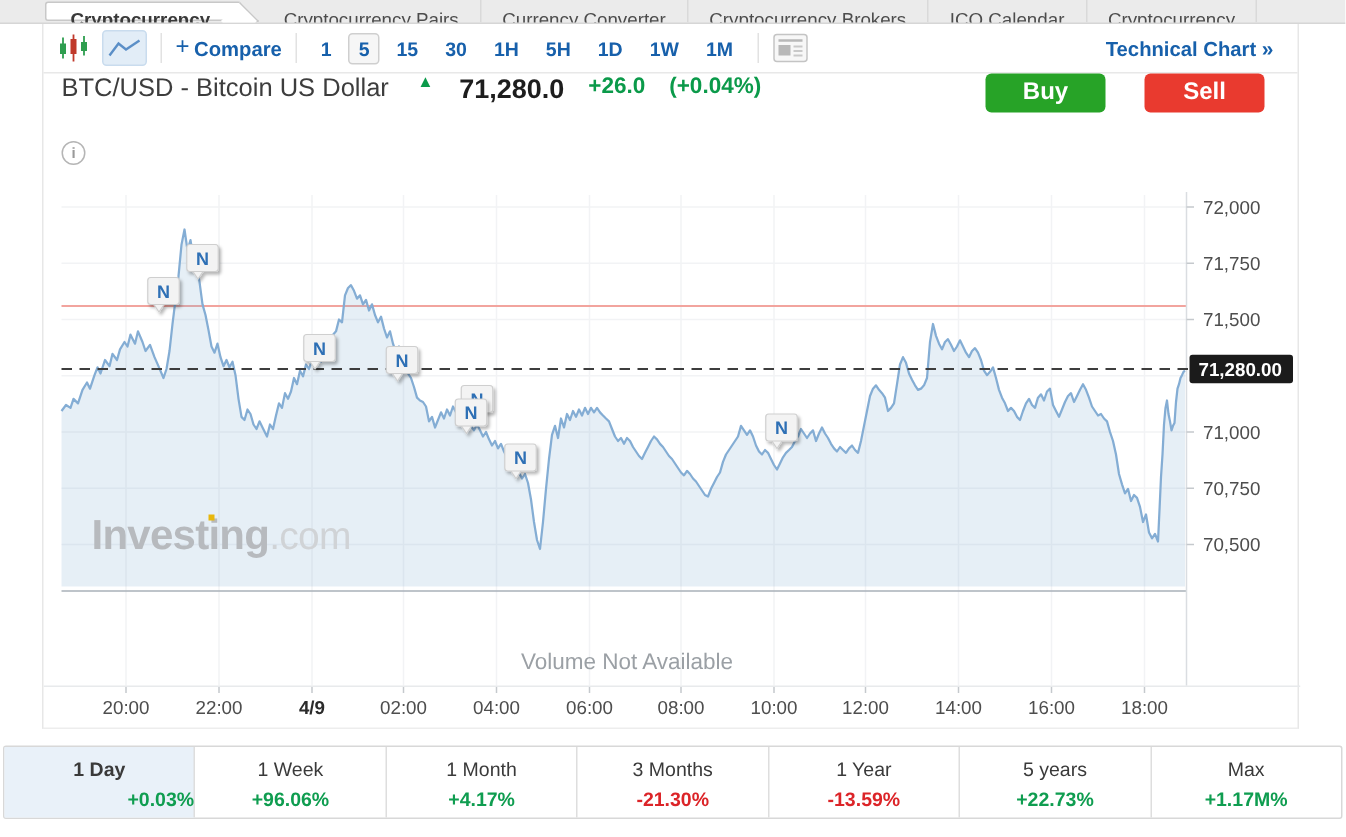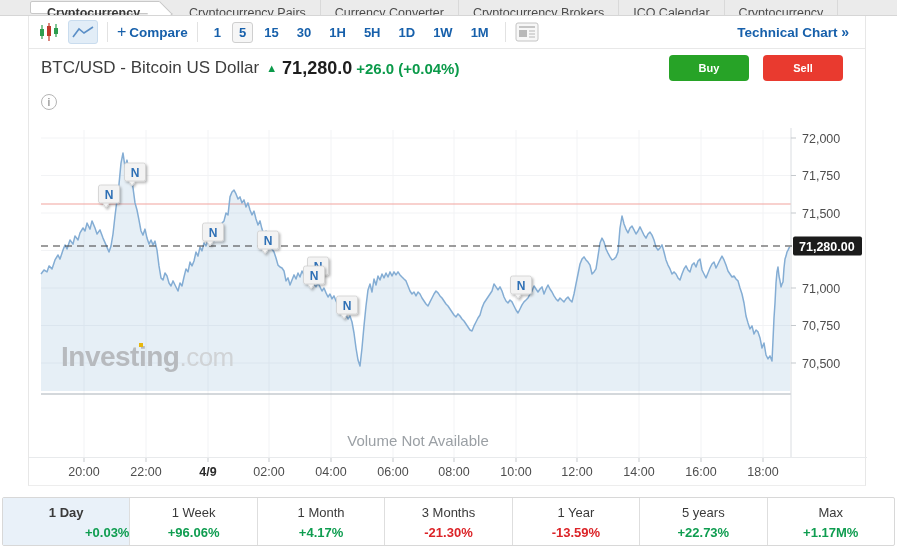--- a/index.html
+++ b/index.html
@@ -30,28 +30,28 @@
   .compare{color:#1760ab;font-weight:700;font-size:13.5px;display:flex;align-items:center;gap:3px;cursor:pointer;}
   .compare .plus{font-size:16px;font-weight:400;line-height:1;}
   .intervals{display:flex;align-items:center;gap:4px;}
   .ivl{color:#1760ab;font-weight:700;font-size:13px;padding:2px 6px;cursor:pointer;border:1px solid transparent;}
   .ivl.sel{background:#f6f6f6;border:1px solid #cfcfcf;border-radius:3px;}
   .tb-spacer{flex:1;}
   .tech-link{color:#1760ab;font-weight:700;font-size:13.5px;margin-right:6px;cursor:pointer;white-space:nowrap;}
   .tech-link .arr{font-size:14px;}
 
   
-  .quote-row{height:38px;display:flex;align-items:center;padding:0 12px;gap:4px;}
+  .quote-row{height:38px;display:flex;align-items:flex-start;padding:0 12px;gap:16px;}
   .quote-title{font-size:17px;color:#3d3d3d;}
   .up-arrow{color:#0b9a4a;font-size:11px;margin:0 1px 0 3px;}
   .quote-price{font-size:18px;font-weight:700;color:#1d1d1d;}
   .quote-chg{font-size:15px;font-weight:700;color:#0b9a4a;}
   .q-spacer{flex:1;}
   .btn{width:80px;height:26px;border:none;border-radius:4px;color:#fff;font-weight:700;
-    font-size:11px;cursor:pointer;font-family:"Liberation Sans",sans-serif;}
+    font-size:16px;cursor:pointer;font-family:"Liberation Sans",sans-serif;}
   .btn-buy{background:#27a327;margin-right:10px;}
   .btn-sell{background:#e93a2f;margin-right:10px;}
 
   
   .ai-row{height:33px;display:flex;align-items:flex-start;padding:2px 0 0 12px;gap:10px;}
   .ai-btn{height:27px;display:inline-flex;align-items:center;gap:7px;padding:0 12px;
     border:1.5px solid transparent;border-radius:8px;cursor:pointer;background:
     linear-gradient(#fff,#fff) padding-box,linear-gradient(90deg,#8a3ffc,#ff7a00) border-box;}
   .ai-badge{width:20px;height:16px;background:#2b3a8f;border-radius:3px;color:#fff;font-size:9px;
     font-weight:700;display:flex;align-items:center;justify-content:center;}

